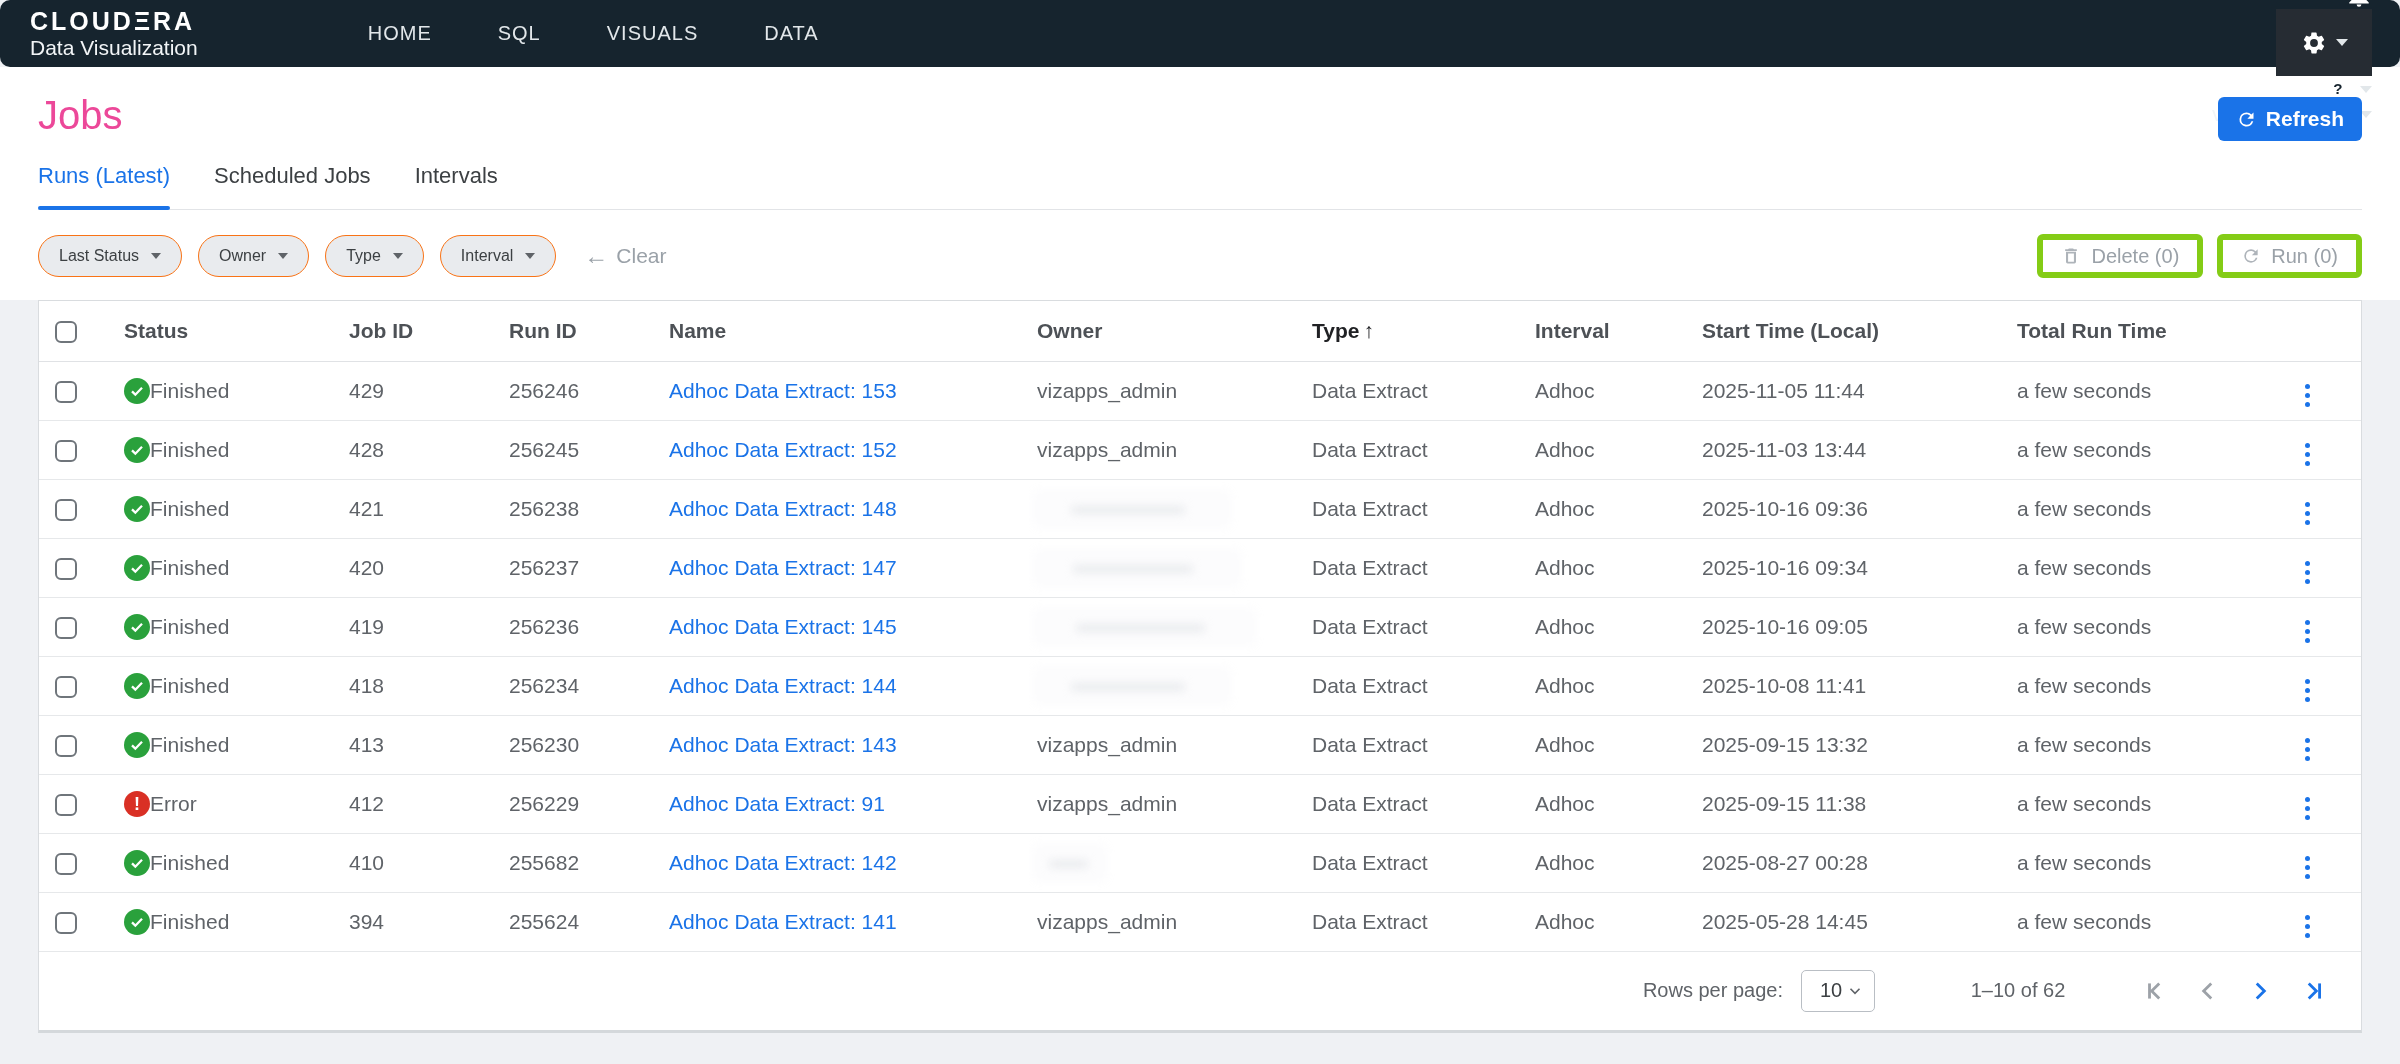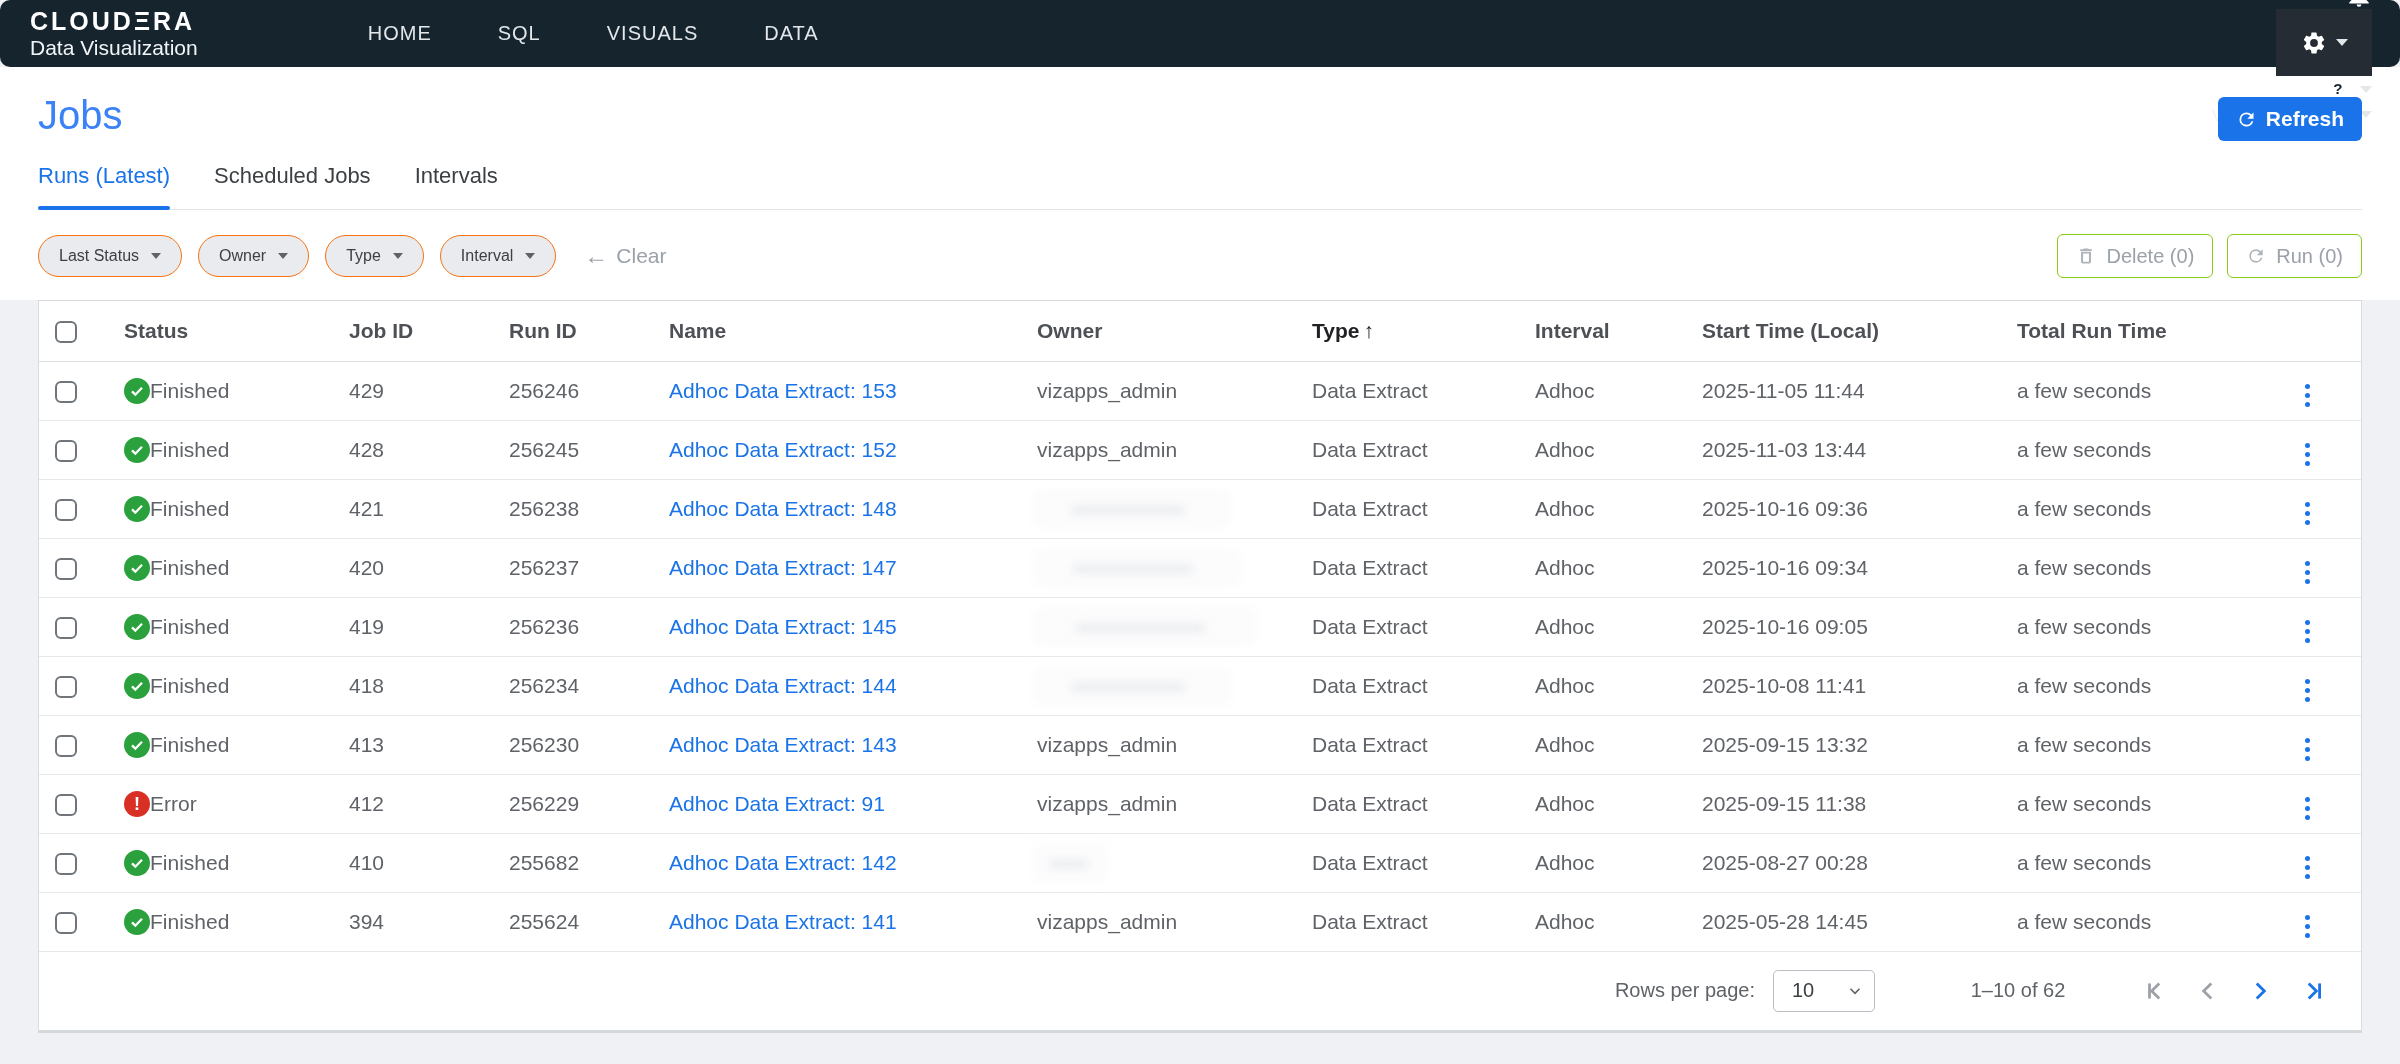--- a/index.html
+++ b/index.html
@@ -28,35 +28,35 @@
   .bell-wrap{margin-left:46px;}
   .gear-wrap{margin-left:22px;height:67px;width:96px;background:var(--navbar-active);display:flex;align-items:center;justify-content:center;gap:9px;}
   .help-wrap{margin-left:24px;display:flex;align-items:center;gap:9px;}
   .user-wrap{margin-left:36px;display:flex;align-items:center;gap:8px;cursor:pointer;}
   .user-name{font-size:21px;color:#f2f5f7;}
   .user-badge{font-size:22px;font-weight:bold;margin-left:-6px;margin-top:-14px;}
   .caret{width:0;height:0;border-left:6px solid transparent;border-right:6px solid transparent;border-top:7px solid #e2e7ea;display:inline-block;}
   
   .page-head{background:#fff;padding:0 38px;}
   .title-row{display:flex;align-items:flex-start;justify-content:space-between;padding-top:26px;height:66px;}
-  .page-title{font-size:40px;font-weight:400;color:#3b82f6;}
+  .page-title{font-size:40px;font-weight:400;color:#ec4899;}
   .refresh-btn{display:flex;align-items:center;gap:9px;background:var(--accent);color:#fff;border:none;
     border-radius:6px;height:44px;padding:0 18px;font-size:21px;font-weight:600;cursor:pointer;margin-top:4px;font-family:inherit;}
   .tabs{display:flex;gap:44px;margin-top:30px;border-bottom:1px solid #e2e4e7;}
   .tab{font-size:22px;color:#3c4043;padding-bottom:20px;cursor:pointer;position:relative;}
   .tab.active{color:var(--accent);}
   .tab.active::after{content:"";position:absolute;left:0;right:0;bottom:-1px;height:4px;background:var(--accent);border-radius:2px;}
   .filter-row{display:flex;align-items:center;padding:24px 0 22px;}
   .pill{display:flex;align-items:center;gap:12px;background:#e9ebee;border:1px solid #f97316;border-radius:21px;
     height:42px;padding:0 20px;font-size:16px;color:#3c4043;margin-right:16px;cursor:pointer;}
   .pill .caret{border-top-color:#5f6368;border-left-width:5px;border-right-width:5px;border-top-width:6px;}
   .clear-link{display:flex;align-items:center;gap:8px;color:#9aa1a8;font-size:21px;margin-left:12px;cursor:pointer;}
   .clear-arrow{font-size:24px;line-height:1;}
   .bulk-btns{margin-left:auto;display:flex;gap:14px;}
-  .ghost-btn{display:flex;align-items:center;gap:10px;background:#fff;border:1px solid #84cc16;border-radius:6px;
+  .ghost-btn{display:flex;align-items:center;gap:10px;background:#fff;border:6px solid #84cc16;border-radius:6px;
     height:44px;padding:0 18px;font-size:20px;color:#9aa1a8;cursor:default;font-family:inherit;}
   .ghost-btn svg{color:#aeb4ba;}
   
   .card{margin:0 38px;background:#fff;border:1px solid #d9dcdf;border-bottom:3px solid #d4d8db;}
   table{width:100%;border-collapse:collapse;table-layout:fixed;}
   th,td{text-align:left;padding:0 8px;font-size:21px;overflow:hidden;white-space:nowrap;}
   thead th{height:60px;font-weight:bold;color:#4d5156;border-bottom:1px solid #e0e2e5;}
   thead th.sorted{color:#202124;}
   .sort-arrow{font-weight:400;font-size:21px;margin-left:4px;color:#202124;}
   tbody td{height:59px;border-bottom:1px solid #e6e8ea;color:#5f6368;}
@@ -72,21 +72,21 @@
   .joblink{color:var(--accent);text-decoration:none;cursor:pointer;}
   .kebab{display:inline-flex;flex-direction:column;gap:4px;padding:4px 8px;cursor:pointer;}
   .kebab i{width:5px;height:5px;border-radius:50%;background:var(--accent);display:block;}
   .redacted{display:inline-block;height:30px;vertical-align:middle;background:#fcfcfd;border-radius:3px;
     box-shadow:0 0 10px 5px rgba(252,252,253,.95);position:relative;}
   .redacted::after{content:"";position:absolute;left:18%;right:22%;top:40%;height:8px;border-radius:4px;
     background:#e9ebee;filter:blur(4px);}
   
   .table-footer{display:flex;align-items:center;justify-content:flex-end;height:78px;padding-right:34px;font-size:20px;color:#5f6368;}
   .rpp-label{margin-right:18px;}
-  .rpp-select{display:inline-flex;align-items:center;justify-content:space-between;width:102px;height:42px;
+  .rpp-select{display:inline-flex;align-items:center;justify-content:space-between;width:74px;height:42px;
     border:1.5px solid #b9bec4;border-radius:5px;padding:0 10px 0 18px;font-size:20px;color:#3c4043;cursor:pointer;}
   .range{margin:0 0 0 78px;width:130px;text-align:center;}
   .pager{display:flex;align-items:center;gap:22px;margin-left:58px;}
   .pg-btn{width:30px;height:30px;display:flex;align-items:center;justify-content:center;cursor:pointer;}
   .pg-btn.disabled{color:#9da2a8;cursor:default;}
   .pg-btn.enabled{color:var(--accent);}
 </style>
 </head>
 <body>
 

